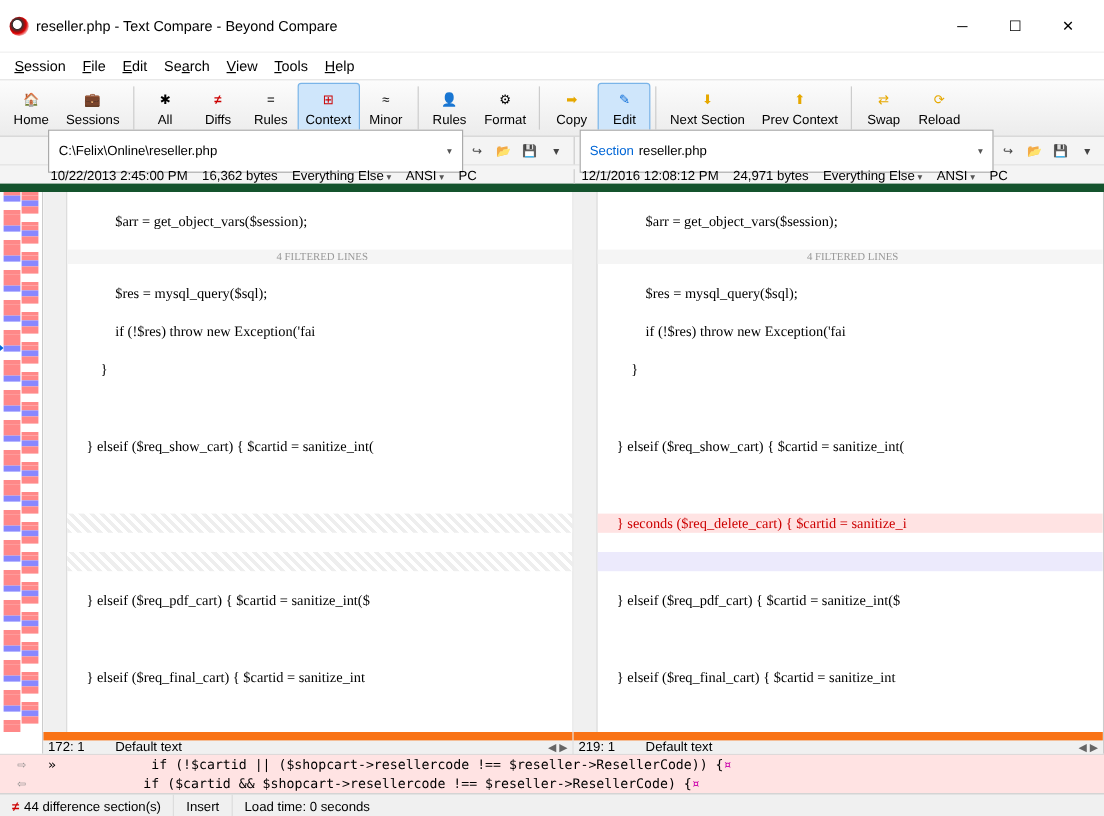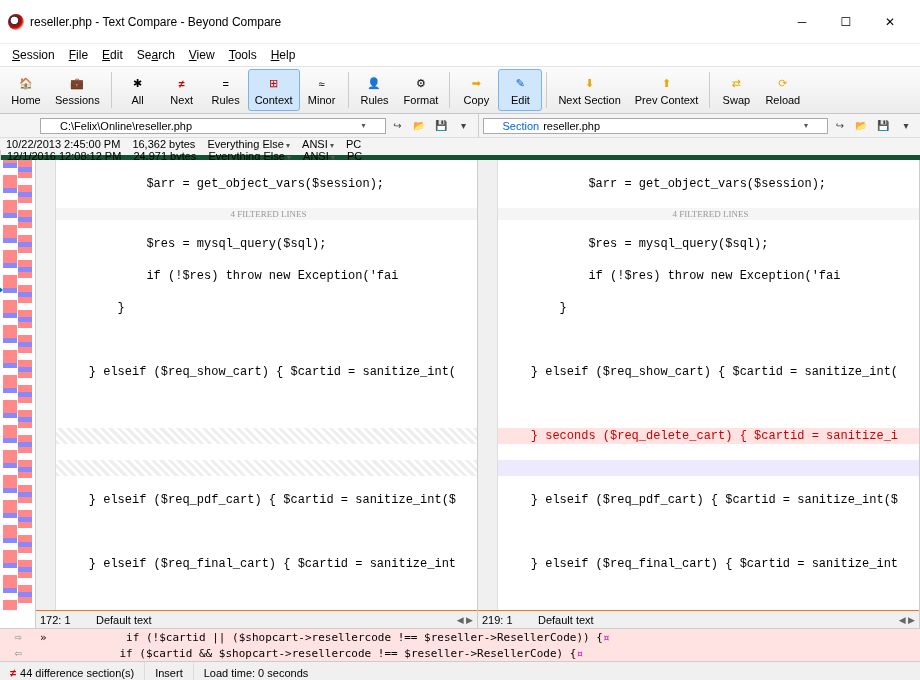--- a/index.html
+++ b/index.html
@@ -13,48 +13,48 @@
 .menubar span u { text-decoration: underline; }
 .toolbar { height: 48px; display: flex; align-items: center; background: linear-gradient(#fcfcfc, #ececec); border-top: 1px solid #e3e3e3; border-bottom: 1px solid #c7c7c7; padding: 0 4px; gap: 0; }
 .toolbar .sep { width: 1px; height: 36px; background: #ccc; margin: 0 4px; }
 .toolbar .btn { display: flex; flex-direction: column; align-items: center; justify-content: center; min-width: 44px; height: 42px; padding: 2px 6px; border: 1px solid transparent; border-radius: 3px; font-size: 11px; gap: 1px; }
 .toolbar .btn.active { background: #cfe6fb; border-color: #7ab4e8; }
 .toolbar .btn .ico { width: 20px; height: 18px; display: flex; align-items: center; justify-content: center; }
 .pathrow { height: 24px; display: flex; align-items: stretch; background: #f4f4f4; border-bottom: 1px solid #ddd; }
 .pathrow .gutter { width: 36px; flex-shrink: 0; }
 .pathrow .half { flex: 1; display: flex; align-items: center; gap: 2px; padding: 0 4px; min-width: 0; }
 .pathrow .half.right { border-left: 1px solid #ccc; }
-.pathcombo { flex: 1; height: 16px; display: flex; align-items: center; background: #fff; border: 1px solid #aaa; padding: 0 19px; font-size: 11px; overflow: hidden; white-space: nowrap; min-width: 0; }
+.pathcombo { flex: 1; height: 36px; display: flex; align-items: center; background: #fff; border: 1px solid #aaa; padding: 0 8px; font-size: 11px; overflow: hidden; white-space: nowrap; min-width: 0; }
 .pathcombo .server { color: #0066d6; margin-right: 4px; }
 .pathcombo .arrow { margin-left: auto; font-size: 8px; color: #555; }
 .iconbtn { width: 20px; height: 20px; display: flex; flex-shrink: 0; align-items: center; justify-content: center; border: 1px solid transparent; font-size: 10px; color: #444; }
-.inforow { height: 22px; display: flex; align-items: flex-start; background: #f4f4f4; border-bottom: 5px solid #14532d; font-size: 11px; flex-direction: column; }
+.inforow { height: 22px; display: flex; align-items: flex-end; background: #f4f4f4; border-bottom: 7px solid #14532d; font-size: 11px; }
 .inforow .gutter { width: 36px; flex-shrink: 0; }
 .inforow .half { flex: 1; display: flex; align-items: center; gap: 12px; padding: 0 6px; }
 .inforow .half.right { border-left: 1px solid #ccc; }
 .inforow .combo::after { content: " ▾"; font-size: 8px; color: #555; }
 .main { display: flex; height: 468px; }
 .thumbnail { width: 36px; background: #fff; border-right: 1px solid #ccc; flex-shrink: 0; position: relative; overflow: hidden; }
 .thumbnail .col { position: absolute; top: 0; width: 14px; height: 100%; }
 .thumbnail .col.left { left: 3px; }
 .thumbnail .col.right { right: 3px; }
 .thumbnail .bar { position: absolute; left: 0; right: 0; }
 .thumbnail .arrow-marker { position: absolute; left: -2px; width: 0; height: 0; border-top: 4px solid transparent; border-bottom: 4px solid transparent; border-left: 5px solid #0066d6; }
 .panes { flex: 1; display: flex; min-width: 0; }
 .pane { flex: 1; display: flex; flex-direction: column; min-width: 0; border-right: 1px solid #ccc; }
 .code { flex: 1; overflow: hidden; position: relative; background: #fff; font-family: Consolas, "Courier New", monospace; font-size: 12px; line-height: 16px; }
 .code .ruler { position: absolute; left: 0; top: 0; width: 20px; height: 100%; background: #f0f0f0; border-right: 1px solid #ddd; }
 .code .lines { margin-left: 20px; white-space: pre; }
-.line { height: 16px; padding-left: 4px; overflow: hidden; position: relative; }
+.line { height: 16px; padding-left: 4px; overflow: hidden; position: relative; font-family: Liberation Serif, serif; }
 .line.filtered { background: #f5f5f5; color: #999; font-size: 9px; text-align: center; height: 12px; line-height: 12px; font-family: "Segoe UI"; }
 .line.hatch { background: repeating-linear-gradient(45deg, #eee, #eee 3px, #fff 3px, #fff 6px); }
 .line .red { color: #c00; }
 .bg-pink { background: #ffe3e3; }
 .bg-lav { background: #eceafc; }
-.ftr { height: 18px; display: flex; align-items: center; background: #f0f0f0; border-top: 1px solid #f97316; font-size: 11px; padding: 0 4px; gap: 8px; }
+.ftr { height: 18px; display: flex; align-items: center; background: #f0f0f0; border-top: 7px solid #f97316; font-size: 11px; padding: 0 4px; gap: 8px; }
 .ftr .pos { width: 48px; }
 .ftr .spacer { flex: 1; }
 .ftr .scroll { display: flex; gap: 2px; font-size: 9px; color: #666; }
 .bottomdiff { background: #fff; border-top: 1px solid #ccc; font-family: Consolas, monospace; font-size: 11px; }
 .bottomdiff .row { display: flex; height: 16px; align-items: center; }
 .bottomdiff .row .gut { width: 36px; text-align: center; color: #888; font-size: 12px; display: flex; align-items: center; justify-content: center; }
 .bottomdiff .row .content { flex: 1; white-space: pre; padding-left: 4px; overflow: hidden; }
 .statusbar { height: 22px; display: flex; align-items: center; background: #f0f0f0; border-top: 1px solid #ccc; font-size: 11px; }
 .statusbar .cell { padding: 0 10px; border-right: 1px solid #ddd; height: 100%; display: flex; align-items: center; }
 .statusbar .neq { color: #c00; font-weight: bold; margin-right: 4px; }
@@ -89,21 +89,21 @@
       <div class="ico">💼</div>
       <span>Sessions</span>
     </div>
   <div class="sep"></div>
   <div class="btn">
       <div class="ico">✱</div>
       <span>All</span>
     </div>
   <div class="btn">
       <div class="ico" style="color:#c00;font-weight:bold">≠</div>
-      <span>Next</span>
+      <span>Diffs</span>
     </div>
   <div class="btn">
       <div class="ico">=</div>
       <span>Rules</span>
     </div>
   <div class="btn active">
       <div class="ico" style="color:#c00">⊞</div>
       <span>Context</span>
     </div>
   <div class="btn">

